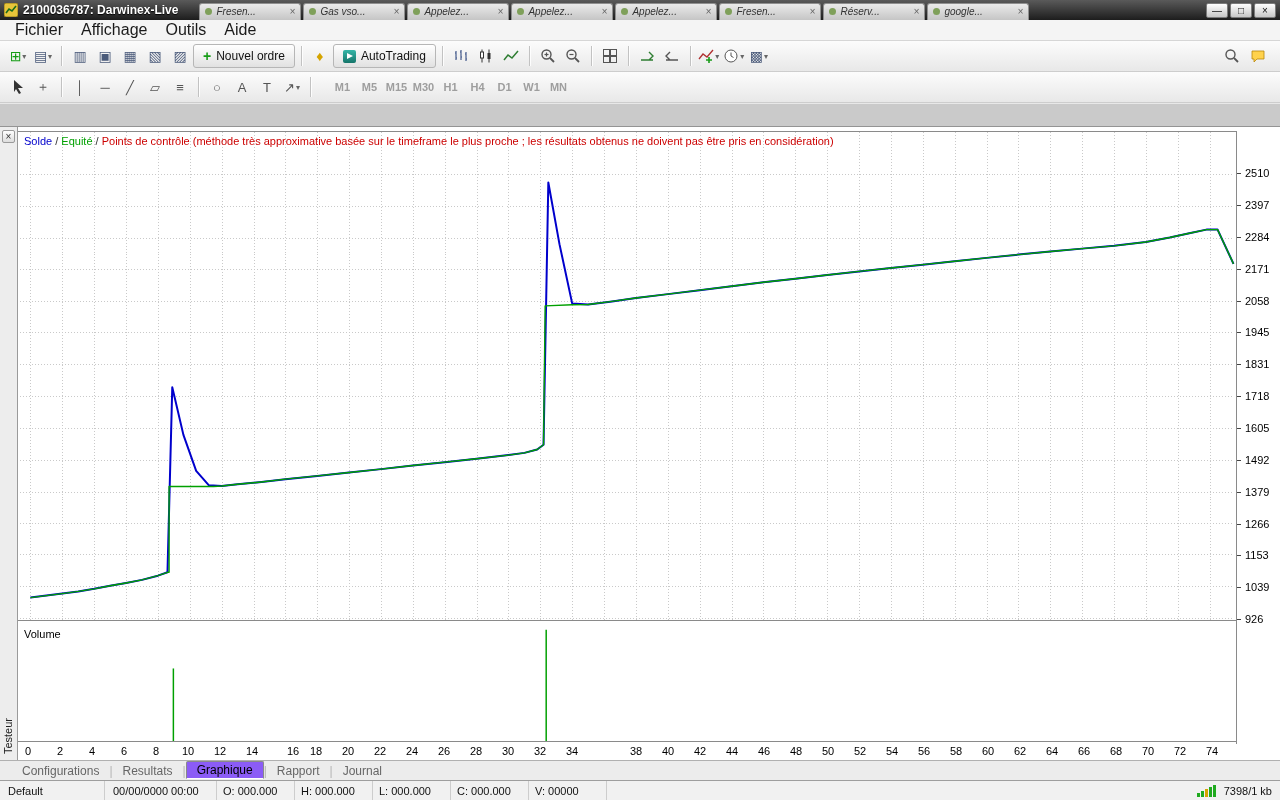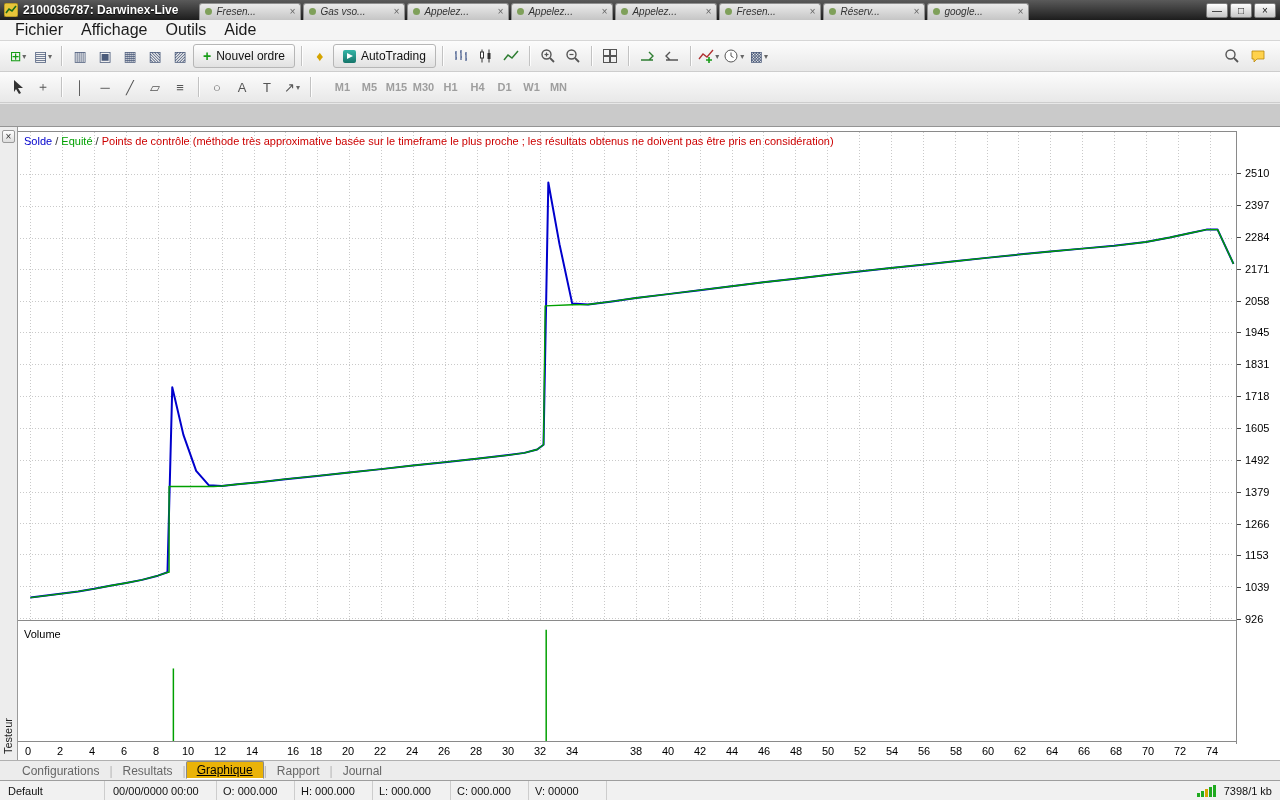--- a/index.html
+++ b/index.html
@@ -69,22 +69,22 @@
   .xlab { position:absolute; top:1px; width:26px; text-align:center; font-size:11px; color:#000; }
   .y-scale { position:absolute; left:1218px; top:4px; width:45px; height:613px; border-left:1px solid #8a8a8a; background:#fff; }
   .ylab { position:absolute; left:8px; font-size:11px; color:#000; }
   .ytick { position:absolute; left:0; width:4px; height:1px; background:#444; }
   .grid { stroke:#c9c9c9; stroke-dasharray:1 2; shape-rendering:crispEdges; }
 
   
   .tester-tabs { position:absolute; top:760px; left:0; right:0; height:20px; background:#ececec;
     border-top:1px solid #b0b0b0; display:flex; align-items:center; padding-left:12px; font-size:12px; color:#666; }
   .ttab { padding:1px 10px; }
-  .ttab.active { background:#eab308; border:1px solid #8a8a8a; border-bottom:1px solid #fff;
-    border-radius:2px 2px 0 0; color:#000; margin-top:-2px; position:relative; z-index:2;text-decoration:underline; }
+  .ttab.active { background:#8b5cf6; border:1px solid #8a8a8a; border-bottom:1px solid #fff;
+    border-radius:2px 2px 0 0; color:#000; margin-top:-2px; position:relative; z-index:2; }
   .tabsep { color:#b5b5b5; }
 
   
   .statusbar { position:absolute; top:780px; left:0; right:0; height:20px; background:#f1f1f1;
     border-top:1px solid #9e9e9e; display:flex; align-items:stretch; font-size:11px; color:#111; }
   .seg { display:flex; align-items:center; padding:0 8px; border-right:1px solid #cdcdcd; white-space:nowrap; overflow:hidden; }
   .seg.help { width:560px; }
   .seg.profile { width:105px; }
   .seg.dt { width:112px; }
   .fields { display:flex; }

